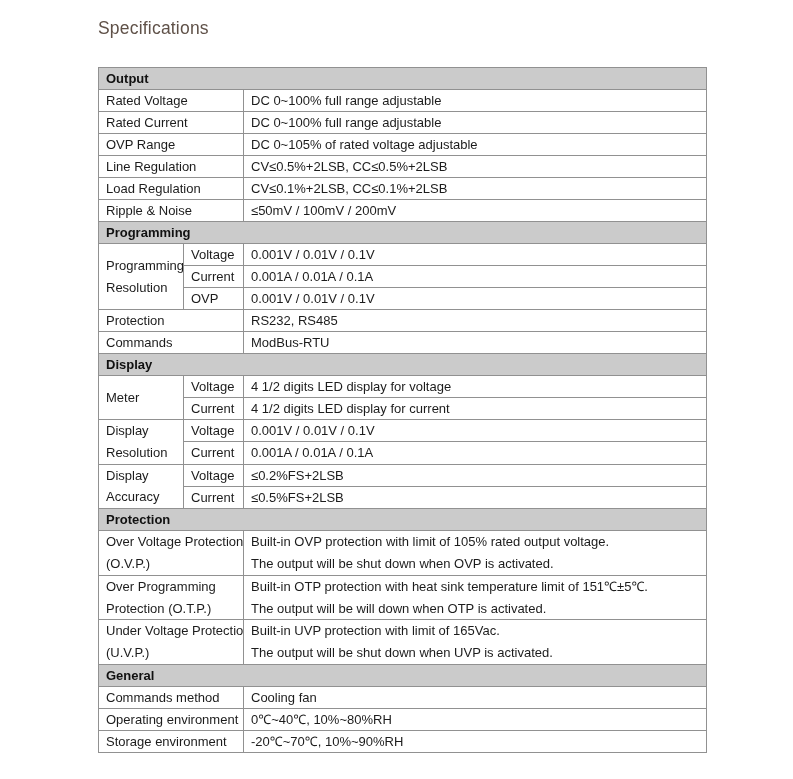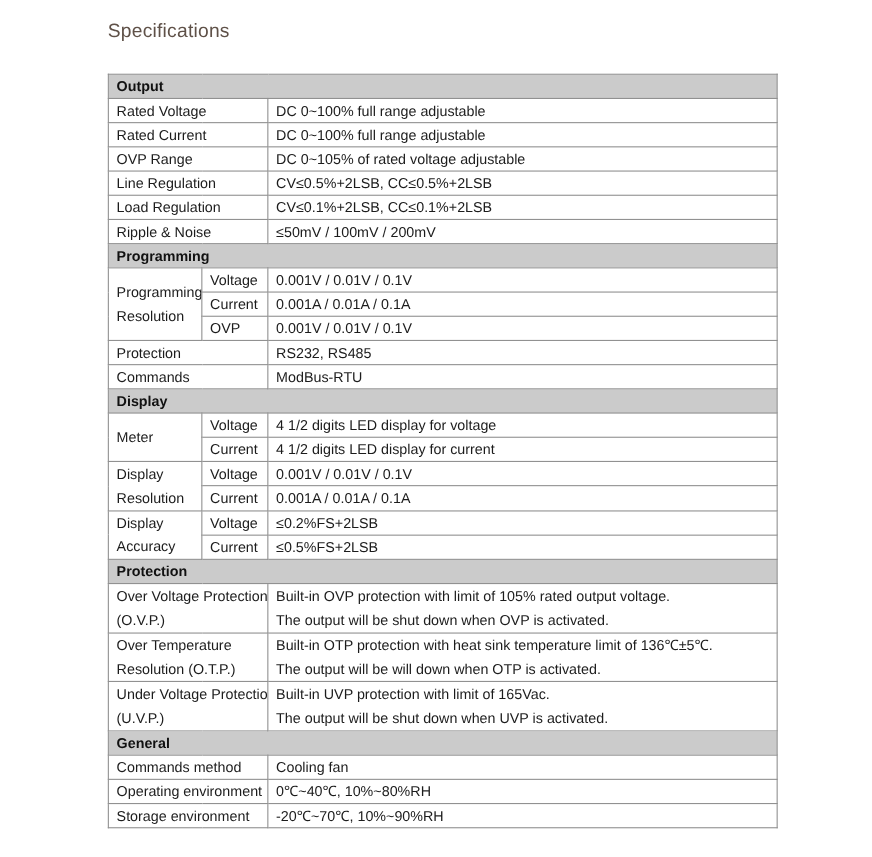--- a/index.html
+++ b/index.html
@@ -166,25 +166,25 @@
         <span>Over Voltage Protection</span>
         <span>(O.V.P.)</span>
       </td>
       <td class="twoline">
         <span>Built-in OVP protection with limit of 105% rated output voltage.</span>
         <span>The output will be shut down when OVP is activated.</span>
       </td>
     </tr>
     <tr class="tall">
       <td class="twoline" colspan="2">
-        <span>Over Temperature</span>
-        <span>Resolution (O.T.P.)</span>
+        <span>Over Programming</span>
+        <span>Protection (O.T.P.)</span>
       </td>
       <td class="twoline">
-        <span>Built-in OTP protection with heat sink temperature limit of 136℃±5℃.</span>
+        <span>Built-in OTP protection with heat sink temperature limit of 151℃±5℃.</span>
         <span>The output will be will down when OTP is activated.</span>
       </td>
     </tr>
     <tr class="tall">
       <td class="twoline" colspan="2">
         <span>Under Voltage Protection</span>
         <span>(U.V.P.)</span>
       </td>
       <td class="twoline">
         <span>Built-in UVP protection with limit of 165Vac.</span>

